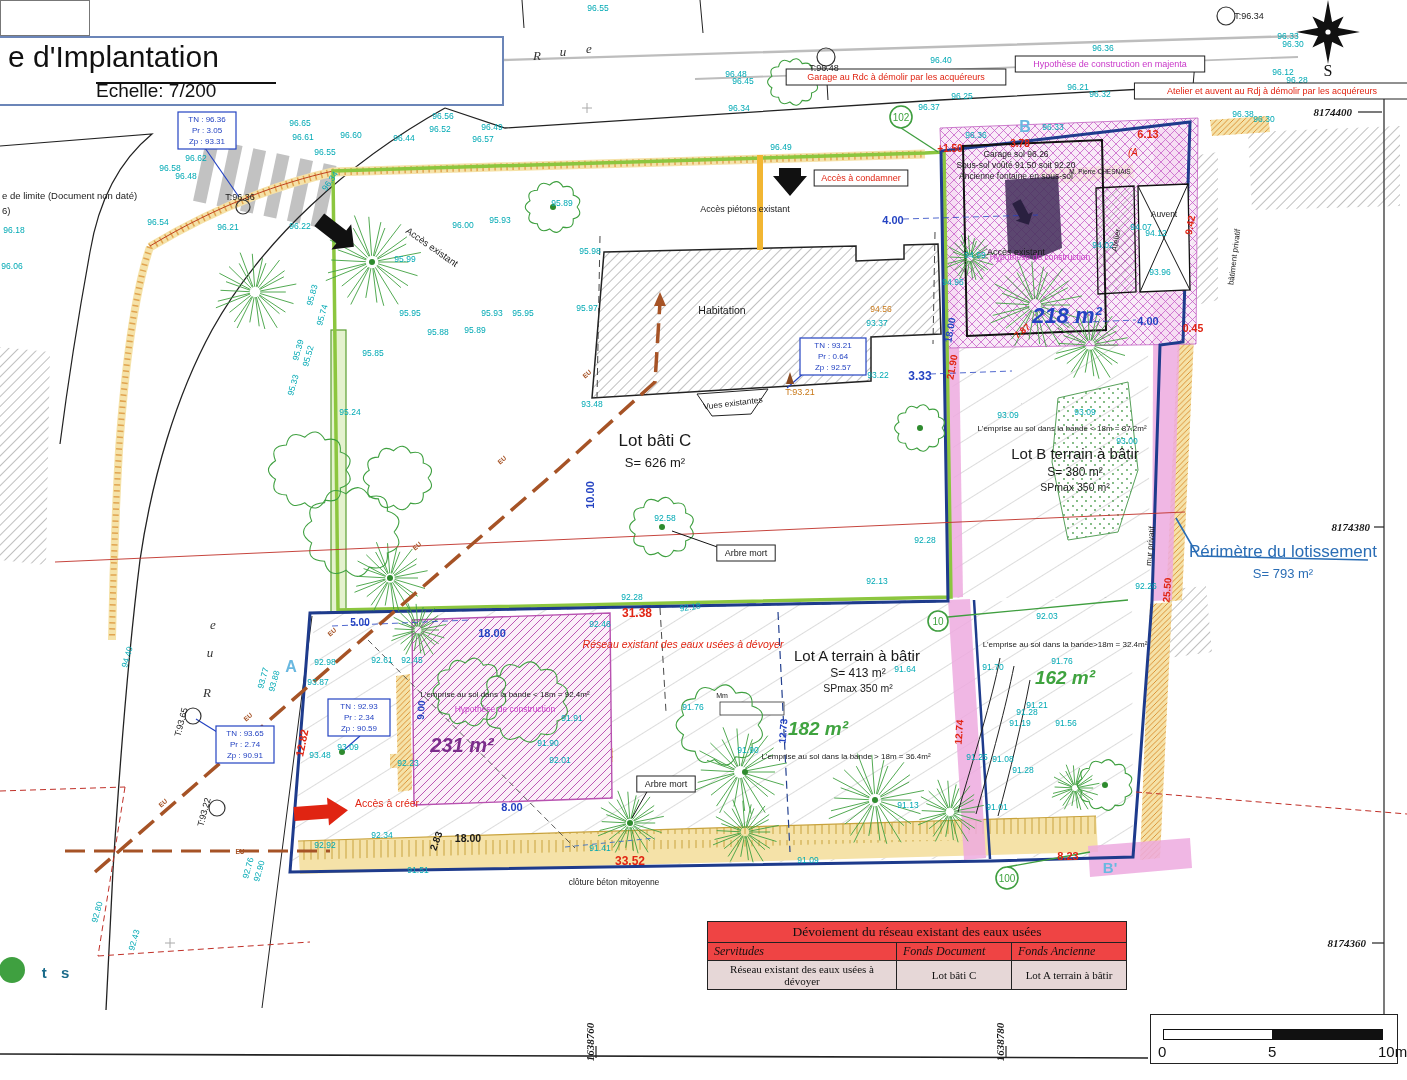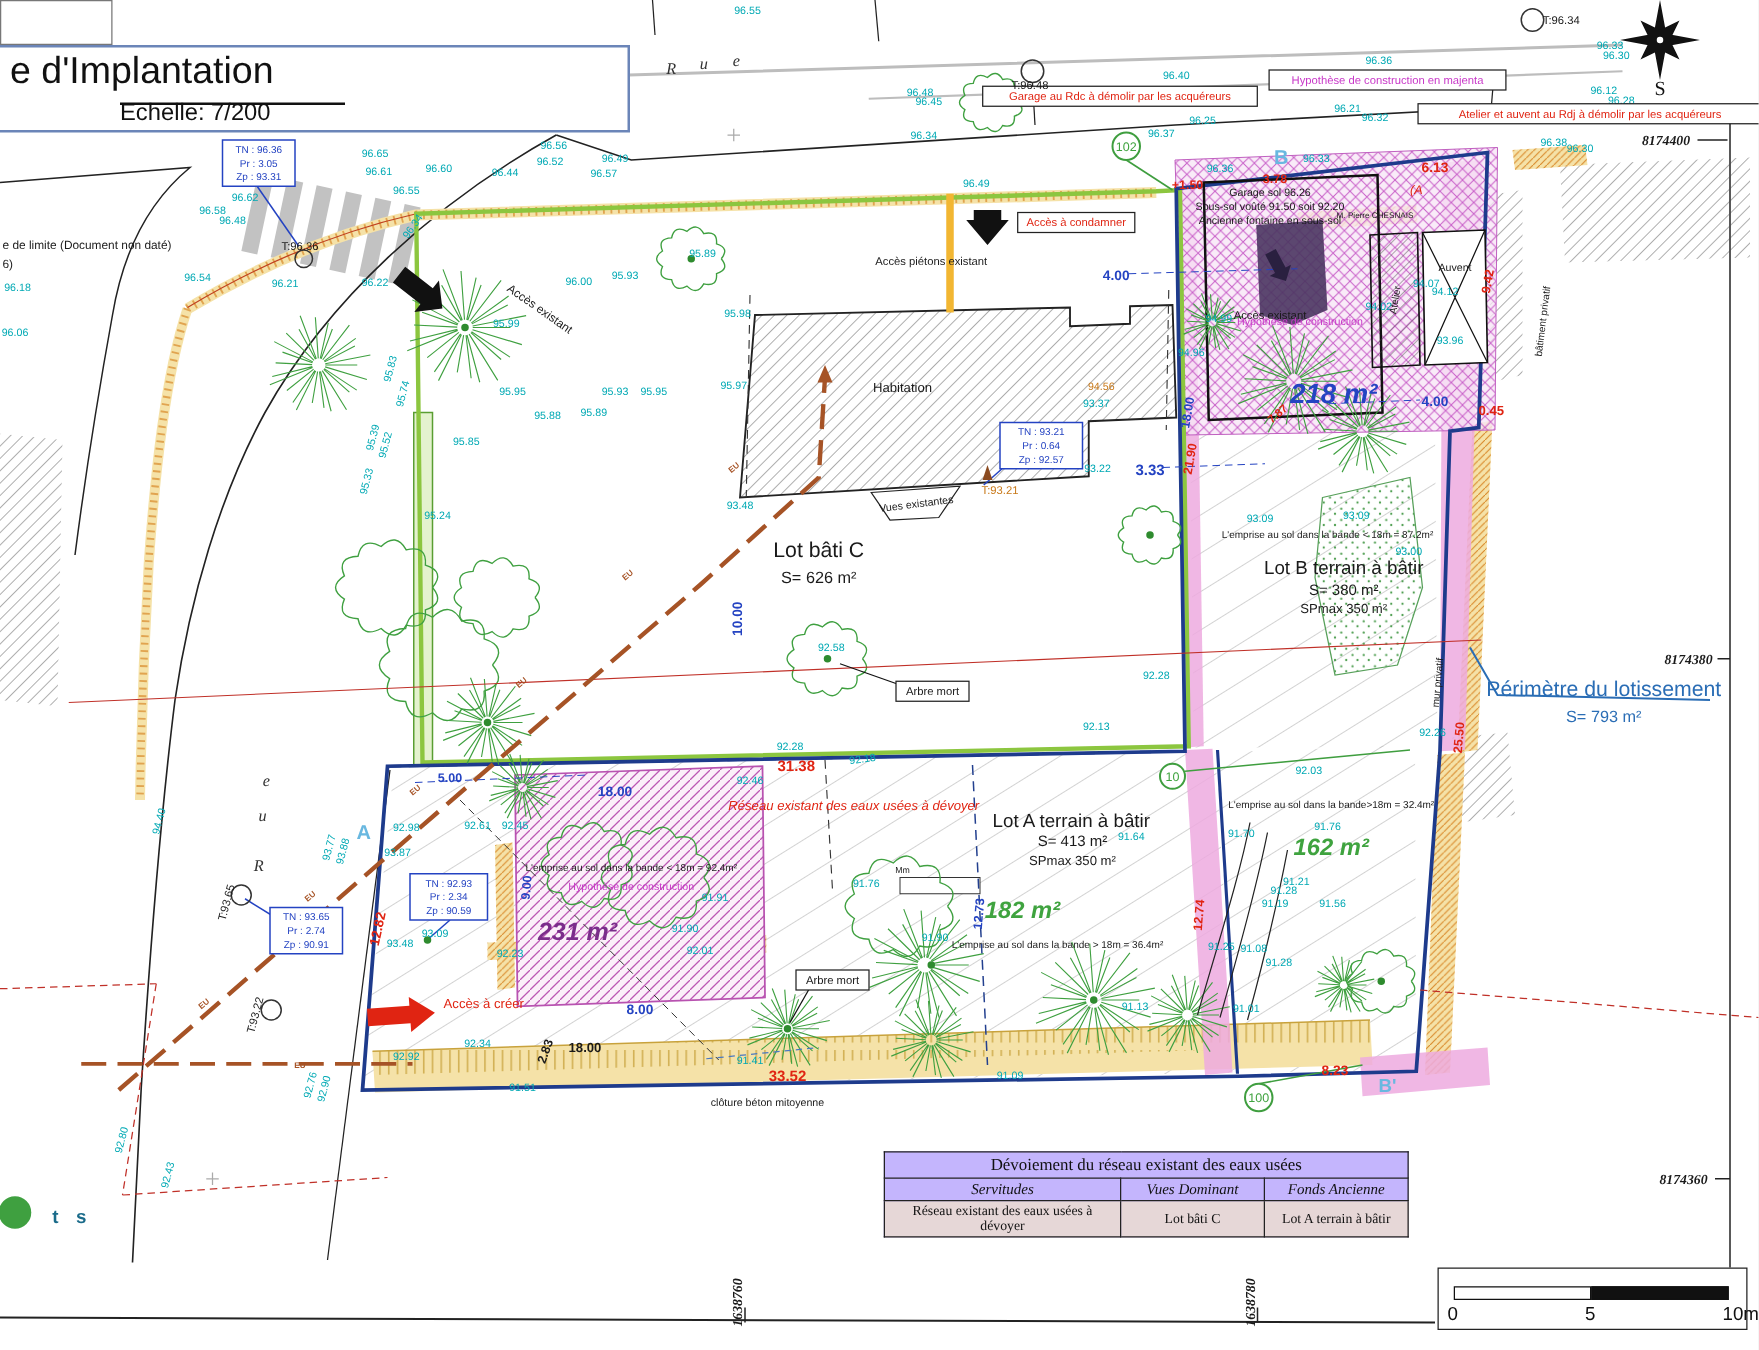--- a/index.html
+++ b/index.html
@@ -5,24 +5,24 @@
   html,body{margin:0;padding:0;background:#e8e8e8;}
   .stage{position:relative;width:1407px;height:1080px;background:#ffffff;overflow:hidden;
          font-family:"Liberation Sans",sans-serif;}
   svg{position:absolute;left:0;top:0;}
   .corner-box{position:absolute;left:0;top:0;width:88px;height:34px;border:1px solid #777;background:#fff;}
   .title-block{position:absolute;left:-34px;top:36px;width:534px;height:66px;border:2px solid #6b85b8;background:#fff;z-index:5;}
   .tb-title{position:absolute;left:40px;top:2px;font-size:30px;color:#111;text-align:right;}
   .tb-underline{position:absolute;left:128px;top:44px;width:180px;height:2px;background:#111;}
   .tb-scale{position:absolute;left:128px;top:42px;font-size:19px;color:#111;}
   .table-wrap{position:absolute;left:707px;top:921px;z-index:6;}
-  table.srv{border-collapse:collapse;background:#c4b5fd;font-family:"Liberation Serif",serif;}
+  table.srv{border-collapse:collapse;background:#ef4444;font-family:"Liberation Serif",serif;}
   table.srv td,table.srv th{border:1.6px solid #222;color:#111;}
   .srv-title{font-size:13.5px;text-align:center;padding:2px 8px;}
-  .srv-head{font-size:12px;font-style:italic;text-align:center;padding:1px 6px;font-weight:normal;}
+  .srv-head{font-size:12px;font-style:italic;text-align:left;padding:1px 6px;font-weight:normal;}
   .srv-cell{font-size:11px;text-align:center;padding:2px 6px;background:#e6d7d7;}
   .scalebar{position:absolute;left:1150px;top:1014px;width:246px;height:48px;border:1.2px solid #222;background:#fff;z-index:6;}
   .sb-seg{position:absolute;top:14px;height:11px;border:1.4px solid #111;box-sizing:border-box;}
   .sb-lab{position:absolute;top:28px;font-size:15px;color:#111;}
 </style>
 </head>
 <body>
 
 <div class="stage">
 
@@ -482,21 +482,21 @@
   </div>
 
   <div class="table-wrap">
     <table class="srv">
       <tbody>
           <tr>
             <td class="srv-title" colspan="3">Dévoiement du réseau existant des eaux usées</td>
           </tr>
       <tr>
         <th class="srv-head" style="width:176px">Servitudes</th>
-        <th class="srv-head" style="width:102px">Vues Dominant</th>
+        <th class="srv-head" style="width:102px">Fonds Document</th>
         <th class="srv-head" style="width:102px">Fonds Ancienne</th>
       </tr>
       <tr>
         <td class="srv-cell">Réseau existant des eaux usées à dévoyer</td>
         <td class="srv-cell">Lot bâti C</td>
         <td class="srv-cell">Lot A terrain à bâtir</td>
       </tr>
     </tbody>
       </table>
   </div>

